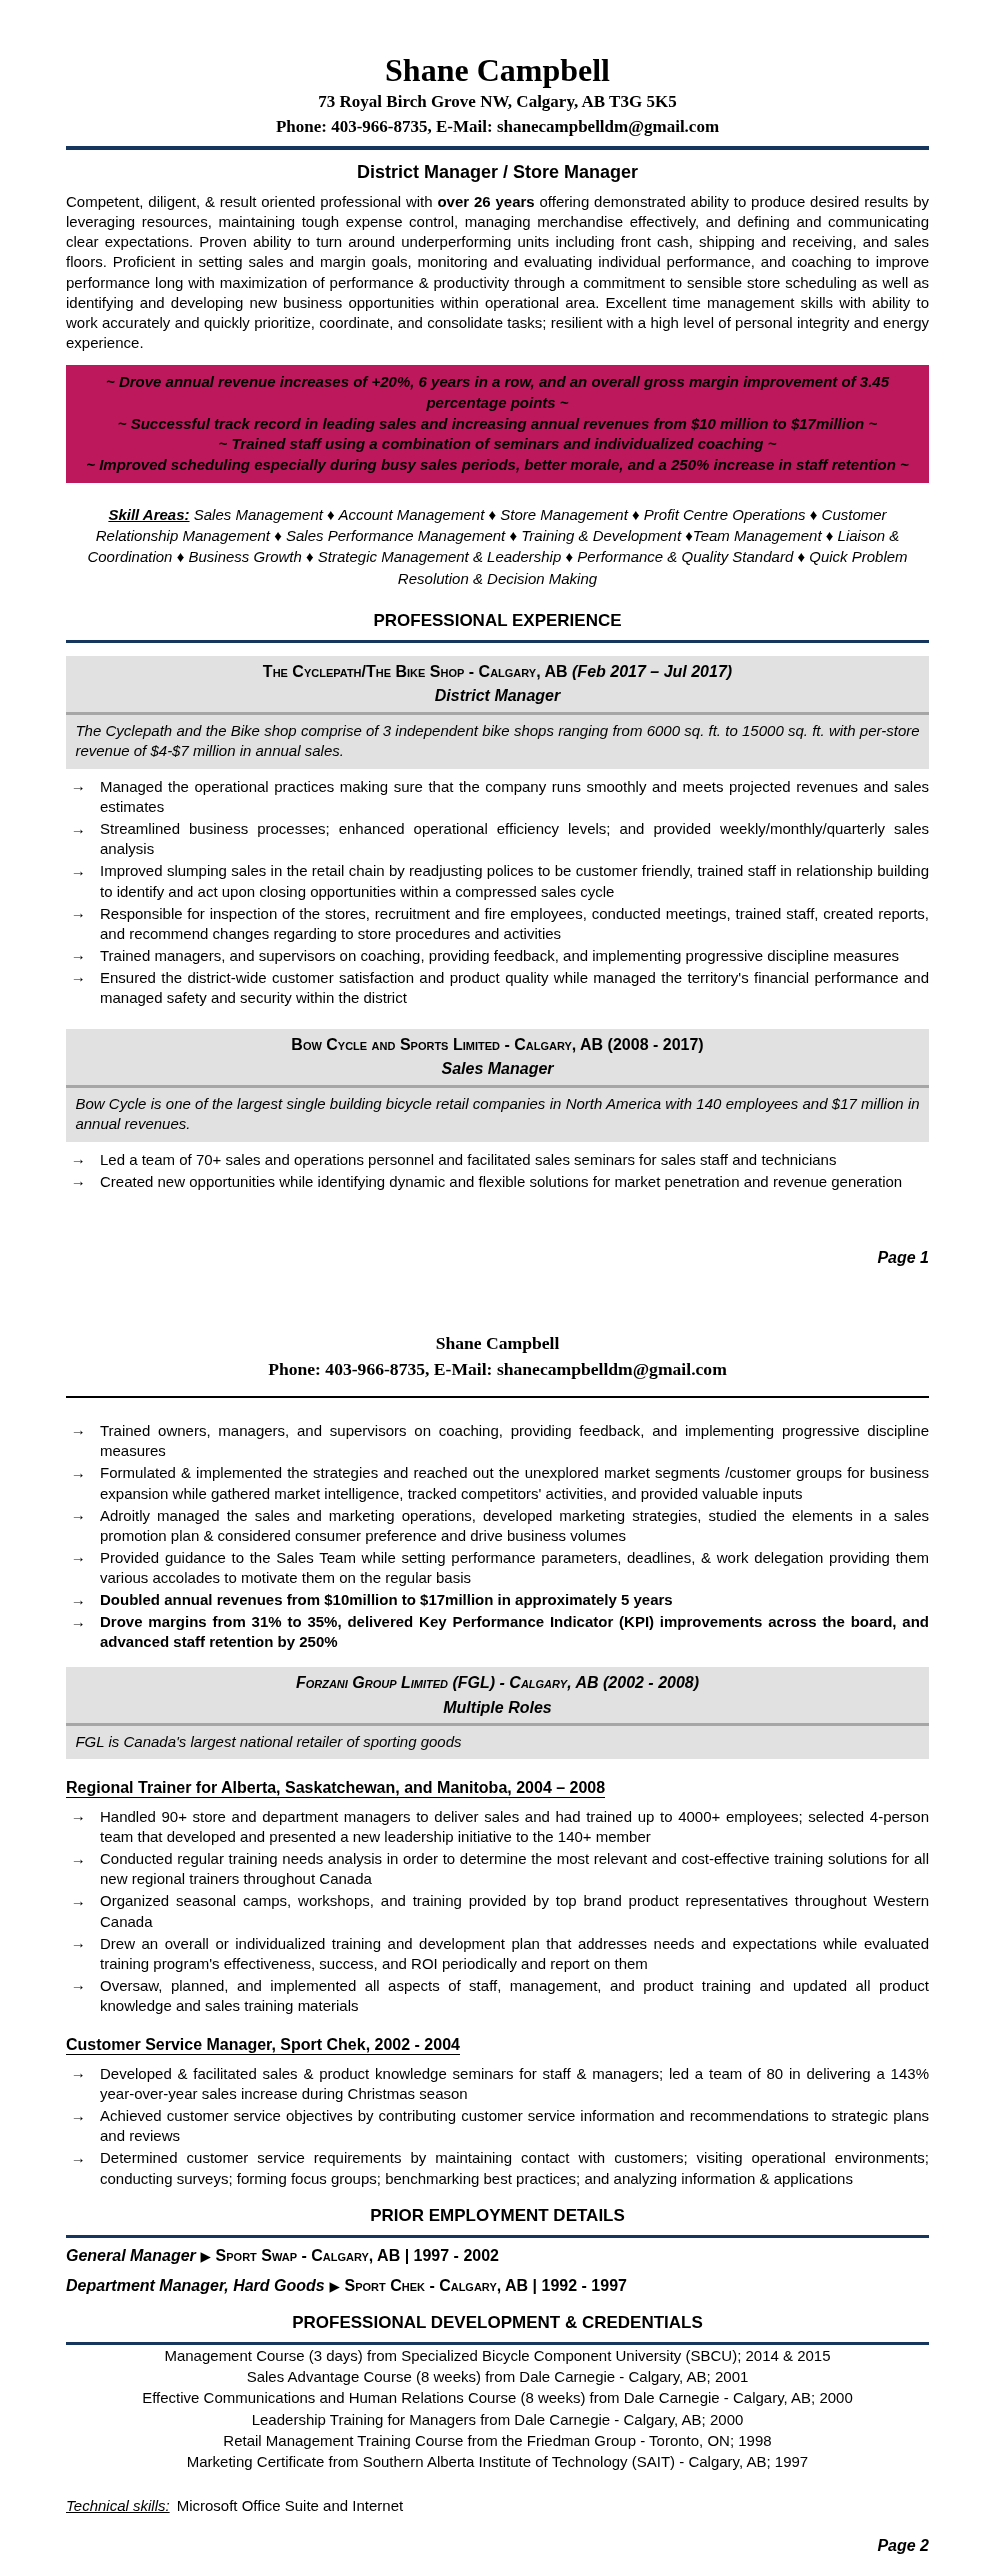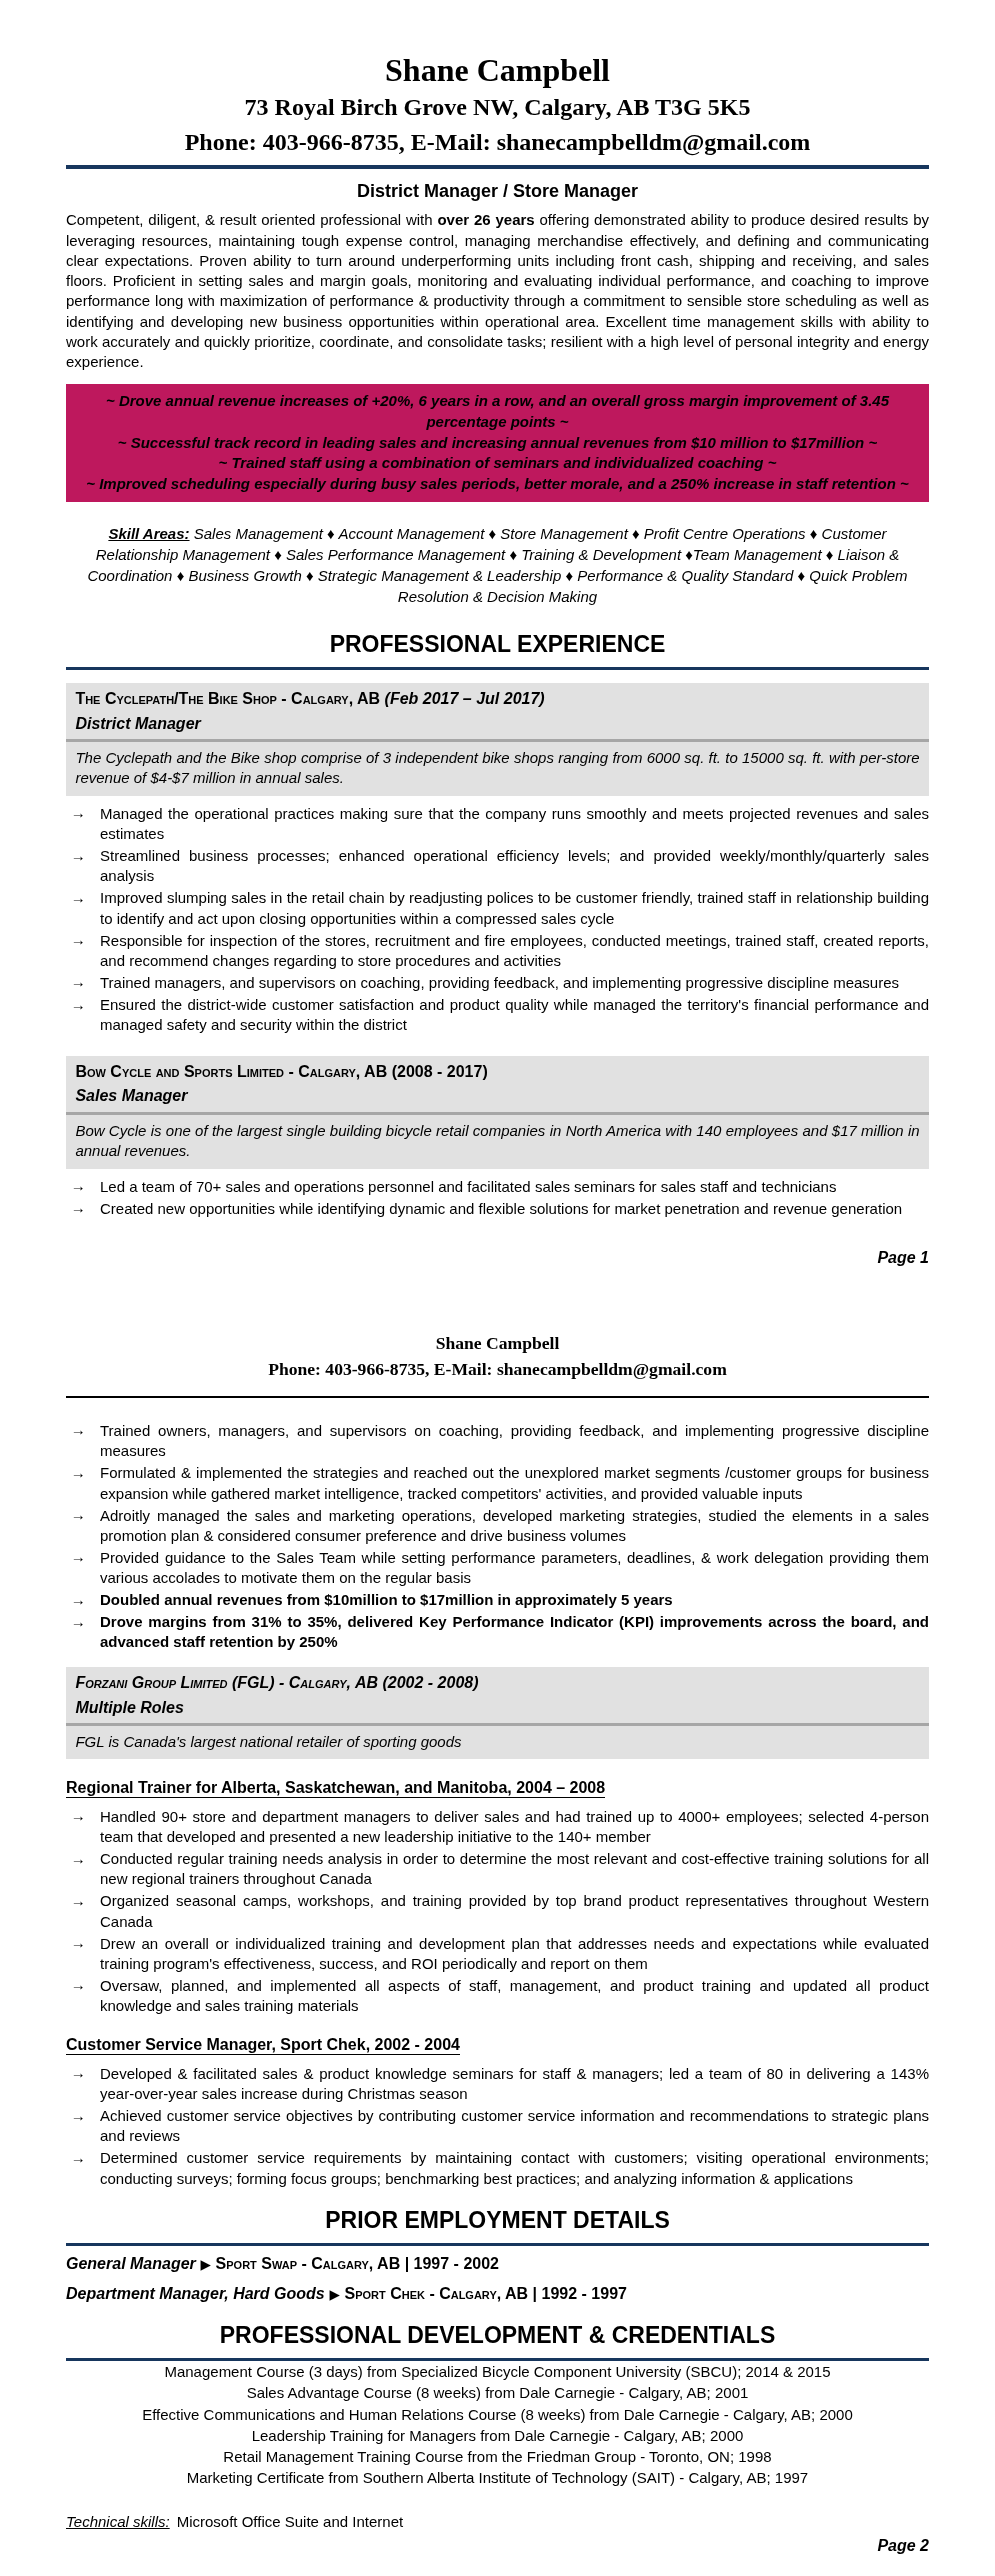--- a/index.html
+++ b/index.html
@@ -3,40 +3,40 @@
 <meta charset="utf-8">
 <style>
   html,body { margin:0; padding:0; background:#ffffff; }
   body { width:995px; color:#000; font-family:"Liberation Sans","DejaVu Sans",sans-serif; font-size:15px; line-height:1.35; }
   .page { position:relative; width:995px; height:1288px; box-sizing:border-box; padding:0 66px; overflow:hidden; }
   .serif { font-family:"Liberation Serif","DejaVu Serif",serif; }
 
   
   #p1 { padding-top:52px; }
   .p1-name { font-size:32px; font-weight:700; text-align:center; line-height:1.15; }
-  .p1-sub  { font-size:24px; font-weight:700; text-align:center; line-height:1.35; margin-top:2.3px; }
+  .p1-sub  { font-size:17px; font-weight:700; text-align:center; line-height:1.35; margin-top:2.3px; }
   .rule-navy { height:3.5px; background:#17365D; margin-top:7px; }
   .rule-navy.sec { height:2.9px; margin-top:7px; }
   .rule-black { height:1.8px; background:#000; margin-top:14px; }
   .doc-title { font-size:18px; font-weight:700; text-align:center; margin-top:10.5px; }
 
   .summary { margin:7px 0 0; text-align:justify; }
   .summary b { font-weight:700; }
 
   .highlights { background:#be185d; margin-top:11.7px; padding:7px 11.7px; }
   .highlights p { margin:0; text-align:center; font-weight:700; font-style:italic; line-height:1.38; }
 
   .skills { margin:21px 0 0; text-align:center; font-style:italic; line-height:1.42; }
   .skills-label { font-weight:700; text-decoration:underline; }
 
-  .section-head { font-size:23px; font-weight:700; text-align:center; margin:21px 0 0; }
+  .section-head { font-size:17px; font-weight:700; text-align:center; margin:21px 0 0; }
 
   
   .job-box { background:#E1E1E1; margin-top:13px; }
-  .job-head { padding:5.3px 9.4px 5.3px; font-size:16px; }
+  .job-head { padding:5.3px 9.4px 5.3px; font-size:16px;text-align:center; }
   .sc { font-variant:small-caps; font-weight:700; }
   .it { font-style:italic; }
   .job-dates { font-weight:700; }
   .job-dates.it { font-style:italic; }
   .job-role { font-weight:700; font-style:italic; margin-top:2.9px; }
   .job-divider { height:2.9px; background:#A6A6A6; }
   .job-desc { padding:5.9px 9.4px 7px; font-style:italic; text-align:justify; }
 
   .bullets { margin:8.2px 0 0; padding:0; list-style:none; }
   .bullets li { position:relative; padding-left:34px; text-align:justify; margin-top:1.8px; }

